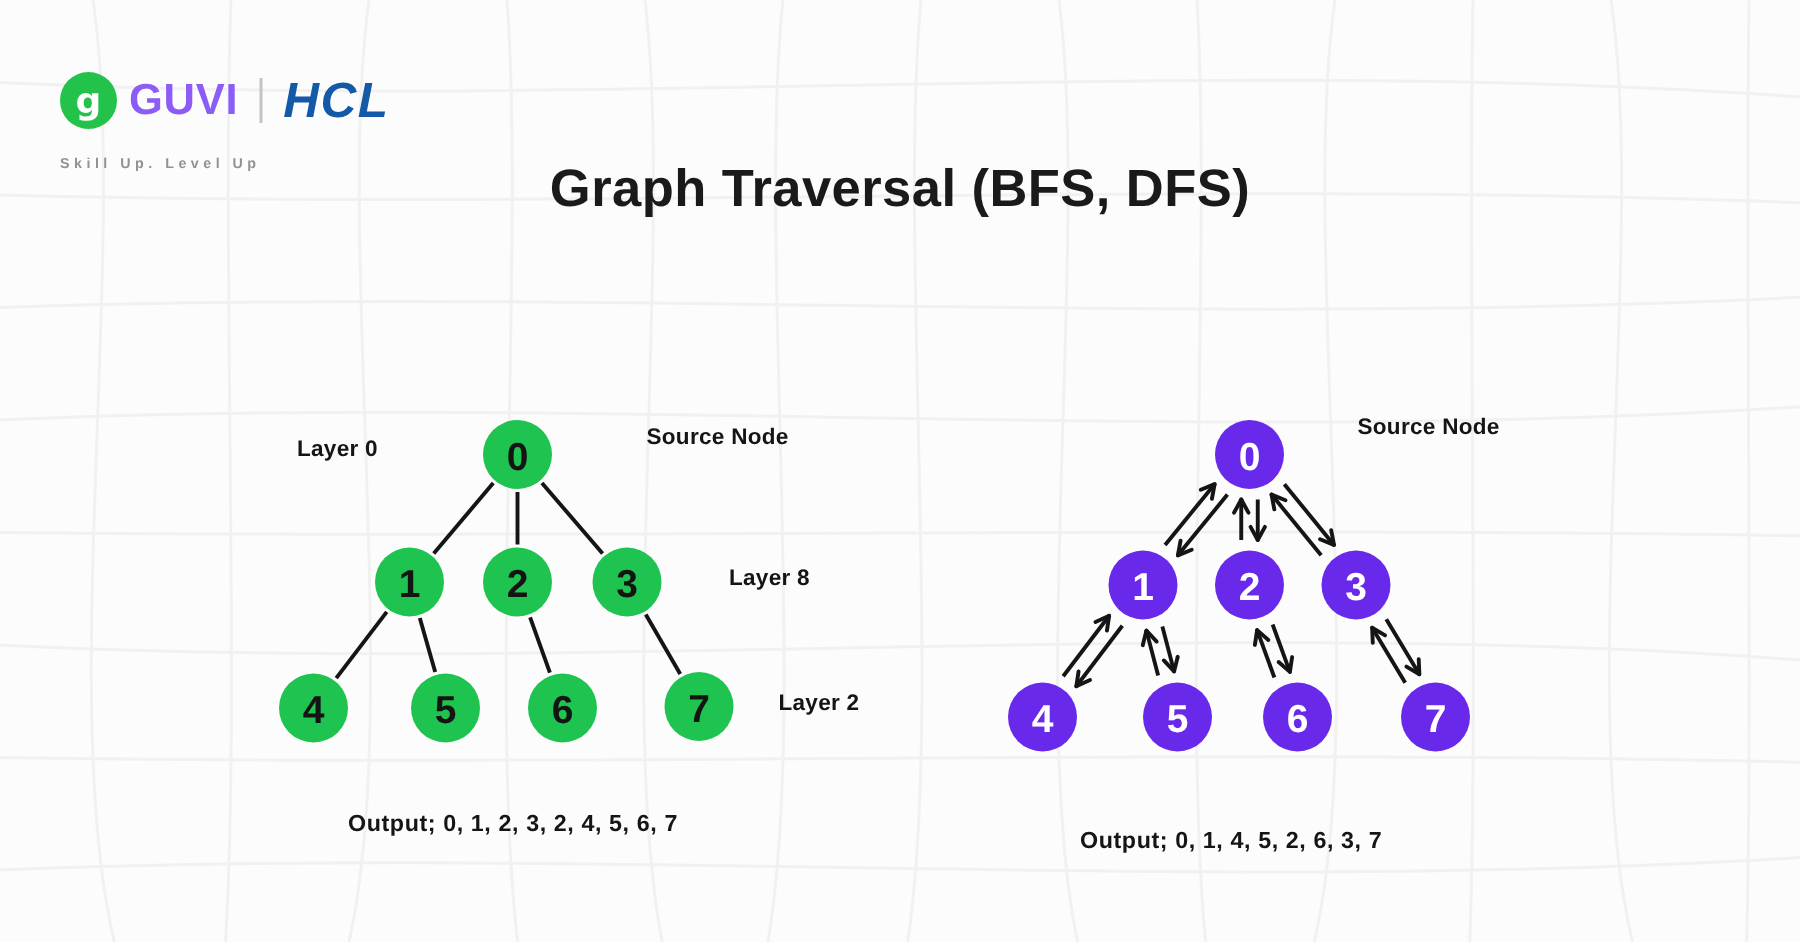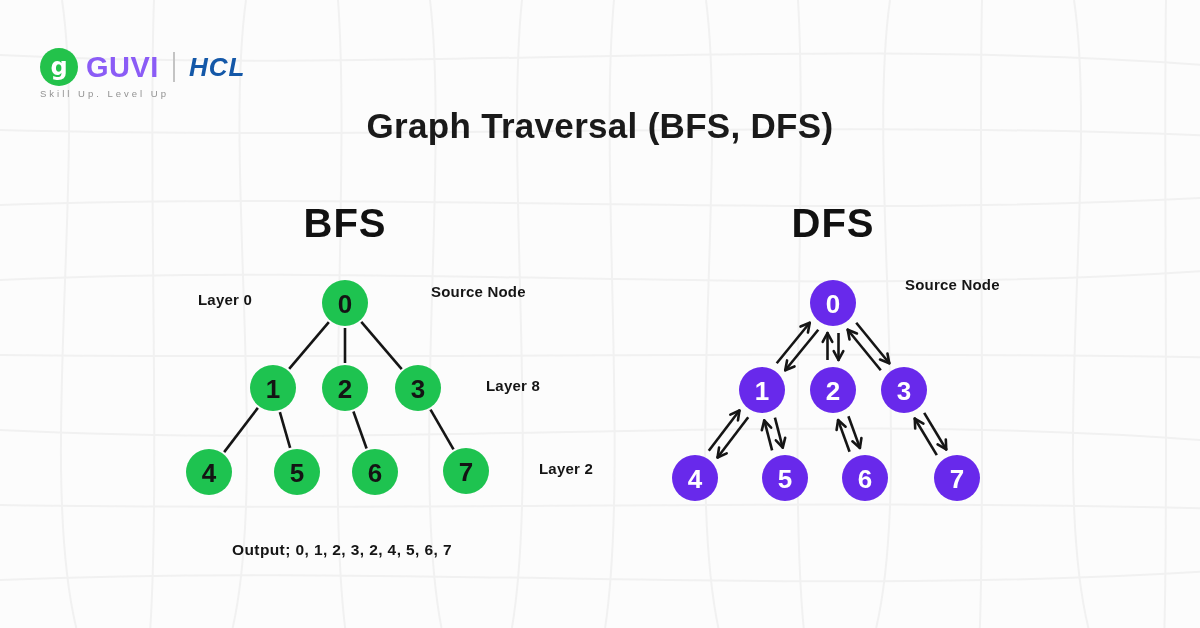--- a/index.html
+++ b/index.html
@@ -13,42 +13,42 @@
   .logo{position:absolute;left:40px;top:48px;}
   .logo-row{display:flex;align-items:center;gap:8px;}
   .guvi-badge{
     width:38px;height:38px;border-radius:50%;
     display:flex;align-items:center;justify-content:center;
     color:#fff;font-weight:700;font-size:24px;line-height:1;
     font-family:"DejaVu Sans",sans-serif;
   }
   .guvi-word{font-size:29px;font-weight:700;letter-spacing:0.5px;color:#8b5cf6;}
   .logo-divider{width:2px;height:30px;background:#c4c4c4;margin:0 6px;}
-  .hcl-word{font-size:26px;font-weight:800;font-style:italic;letter-spacing:1px;}
+  .hcl-word{font-size:33px;font-weight:800;font-style:italic;letter-spacing:1px;}
   .tagline{
-    margin-top:2px;font-size:9.5px;font-weight:400;letter-spacing:3px;
+    margin-top:18px;font-size:9.5px;font-weight:700;letter-spacing:3px;
     color:#929292;
   }
   
   .page-title{
     position:absolute;left:0;top:106px;width:1200px;text-align:center;
     font-size:35px;font-weight:800;letter-spacing:0.3px;color:#1a1a1a;
   }
   .tree-heading{
     position:absolute;top:201px;width:300px;text-align:center;
     font-size:40px;font-weight:800;letter-spacing:1px;color:#111;
   }
   .tree-heading.bfs{left:195px;}
   .tree-heading.dfs{left:683px;}
   
   .lbl{position:absolute;font-size:15px;font-weight:700;color:#151515;letter-spacing:0.2px;}
   .lbl.bfs-layer0{left:198px;top:291px;}
   .lbl.bfs-source{left:431px;top:283px;}
   .lbl.bfs-layer1{left:486px;top:377px;}
-  .lbl.bfs-layer2{left:519px;top:460px;margin-left:20px;}
+  .lbl.bfs-layer2{left:519px;top:460px;}
   .lbl.dfs-source{left:905px;top:276px;}
   .output{position:absolute;font-size:15.5px;font-weight:700;color:#151515;letter-spacing:0.4px;}
   .output.bfs{left:232px;top:541px;}
   .output.dfs{left:720px;top:552px;}
 </style>
 </head>
 <body>
 
 <div class="canvas">
 
@@ -85,22 +85,20 @@
       <div class="guvi-badge" id="guvi-badge" style="background: rgb(35, 194, 75);">g</div>
       <div class="guvi-word">GUVI</div>
       <div class="logo-divider"></div>
       <div class="hcl-word" id="hcl-word" style="color: rgb(20, 88, 168);">HCL</div>
     </div>
     <div class="tagline">Skill Up. Level Up</div>
   </div>
 
   <div class="page-title">Graph Traversal (BFS, DFS)</div>
 
-  <div class="tree-heading bfs">BFS</div>
-  <div class="tree-heading dfs">DFS</div>
 
   <svg class="layer" id="tree-layer" viewBox="0 0 1200 628">
       <line x1="328.84138576717123" y1="322.0761418026451" x2="289.15861423282877" y2="368.9238581973549" stroke="#151515" stroke-width="2.6"></line>
       <line x1="345" y1="328" x2="345" y2="363" stroke="#151515" stroke-width="2.6"></line>
       <line x1="361.2881517431311" y1="321.96565613926225" x2="401.7118482568689" y2="369.03434386073775" stroke="#151515" stroke-width="2.6"></line>
       <line x1="257.8489196184286" y1="407.88579300081244" x2="224.1510803815714" y2="452.11420699918756" stroke="#151515" stroke-width="2.6"></line>
       <line x1="279.86802819743446" y1="412.0380986910206" x2="290.13197180256554" y2="447.9619013089794" stroke="#151515" stroke-width="2.6"></line>
       <line x1="353.4084099249539" y1="411.54354778987096" x2="366.5915900750461" y2="448.45645221012904" stroke="#151515" stroke-width="2.6"></line>
       <line x1="430.51562712935265" y1="409.6416052445056" x2="453.48437287064735" y2="449.3583947554944" stroke="#151515" stroke-width="2.6"></line>
       <g>
@@ -211,14 +209,15 @@
       </g>
     </svg>
 
   <div class="lbl bfs-layer0">Layer 0</div>
   <div class="lbl bfs-source">Source Node</div>
   <div class="lbl bfs-layer1">Layer 8</div>
   <div class="lbl bfs-layer2">Layer 2</div>
   <div class="lbl dfs-source">Source Node</div>
 
   <div class="output bfs">Output; 0, 1, 2, 3, 2, 4, 5, 6, 7</div>
+  <div class="output dfs">Output; 0, 1, 4, 5, 2, 6, 3, 7</div>
 
 </div>
 
 </body></html>

